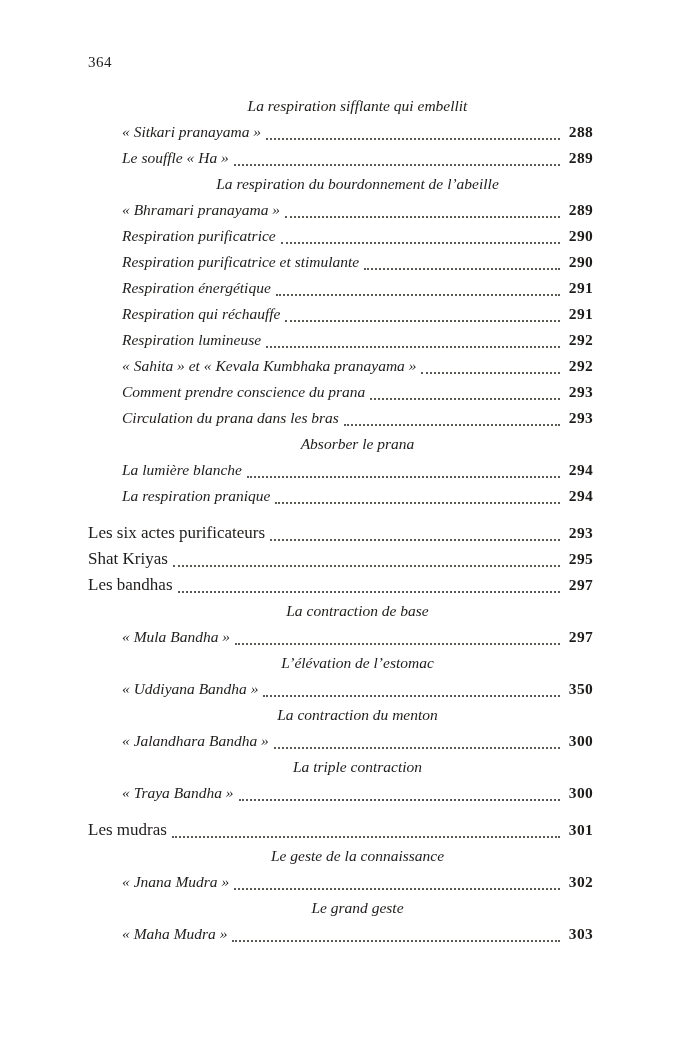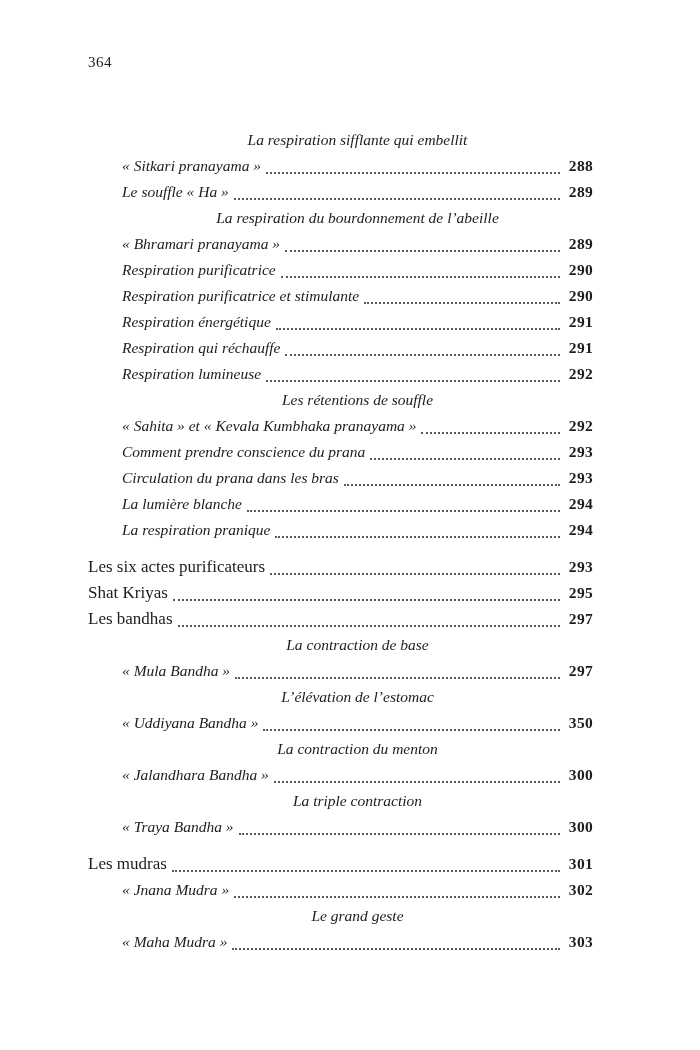--- a/index.html
+++ b/index.html
@@ -17,21 +17,21 @@
   .page {
     box-sizing: border-box;
     width: 700px;
     height: 1050px;
     padding: 54px 107px 0 88px;
   }
   .header {
     display: flex;
     justify-content: space-between;
     align-items: baseline;
-    margin-bottom: 56px;
+    margin-bottom: 22px;
   }
   .folio {
     font-size: 15px;
     letter-spacing: 0.5px;
   }
   .running-title {
     font-size: 12px;
     font-weight: bold;
     letter-spacing: 0.7px;
   }
@@ -134,23 +134,20 @@
       </div>
       <div class="entry sub">
         <div class="line">
           <span class="txt">Respiration lumineuse</span>
           <span class="leader"></span>
           <span class="pg">292</span>
         </div>
       </div>
       <div class="entry sub">
         <div class="line">
-          <span class="txt">Les rétentions de souffle</span>
-        </div>
-        <div class="line">
           <span class="txt">« Sahita » et « Kevala Kumbhaka pranayama »</span>
           <span class="leader"></span>
           <span class="pg">292</span>
         </div>
       </div>
       <div class="entry sub">
         <div class="line">
           <span class="txt">Comment prendre conscience du prana</span>
           <span class="leader"></span>
           <span class="pg">293</span>
@@ -158,20 +155,23 @@
       </div>
       <div class="entry sub">
         <div class="line">
           <span class="txt">Circulation du prana dans les bras</span>
           <span class="leader"></span>
           <span class="pg">293</span>
         </div>
       </div>
       <div class="entry sub">
         <div class="line">
+          <span class="txt">Absorber le prana</span>
+        </div>
+        <div class="line">
           <span class="txt">La lumière blanche</span>
           <span class="leader"></span>
           <span class="pg">294</span>
         </div>
       </div>
       <div class="entry sub">
         <div class="line">
           <span class="txt">La respiration pranique</span>
           <span class="leader"></span>
           <span class="pg">294</span>
@@ -239,20 +239,23 @@
         </div>
       </div>
       <div class="entry main gap">
         <div class="line">
           <span class="txt">Les mudras</span>
           <span class="leader"></span>
           <span class="pg">301</span>
         </div>
       </div>
       <div class="entry sub">
+        <div class="line">
+          <span class="txt">Le geste de la connaissance</span>
+        </div>
         <div class="line">
           <span class="txt">« Jnana Mudra »</span>
           <span class="leader"></span>
           <span class="pg">302</span>
         </div>
       </div>
       <div class="entry sub">
         <div class="line">
           <span class="txt">Le grand geste</span>
         </div>

